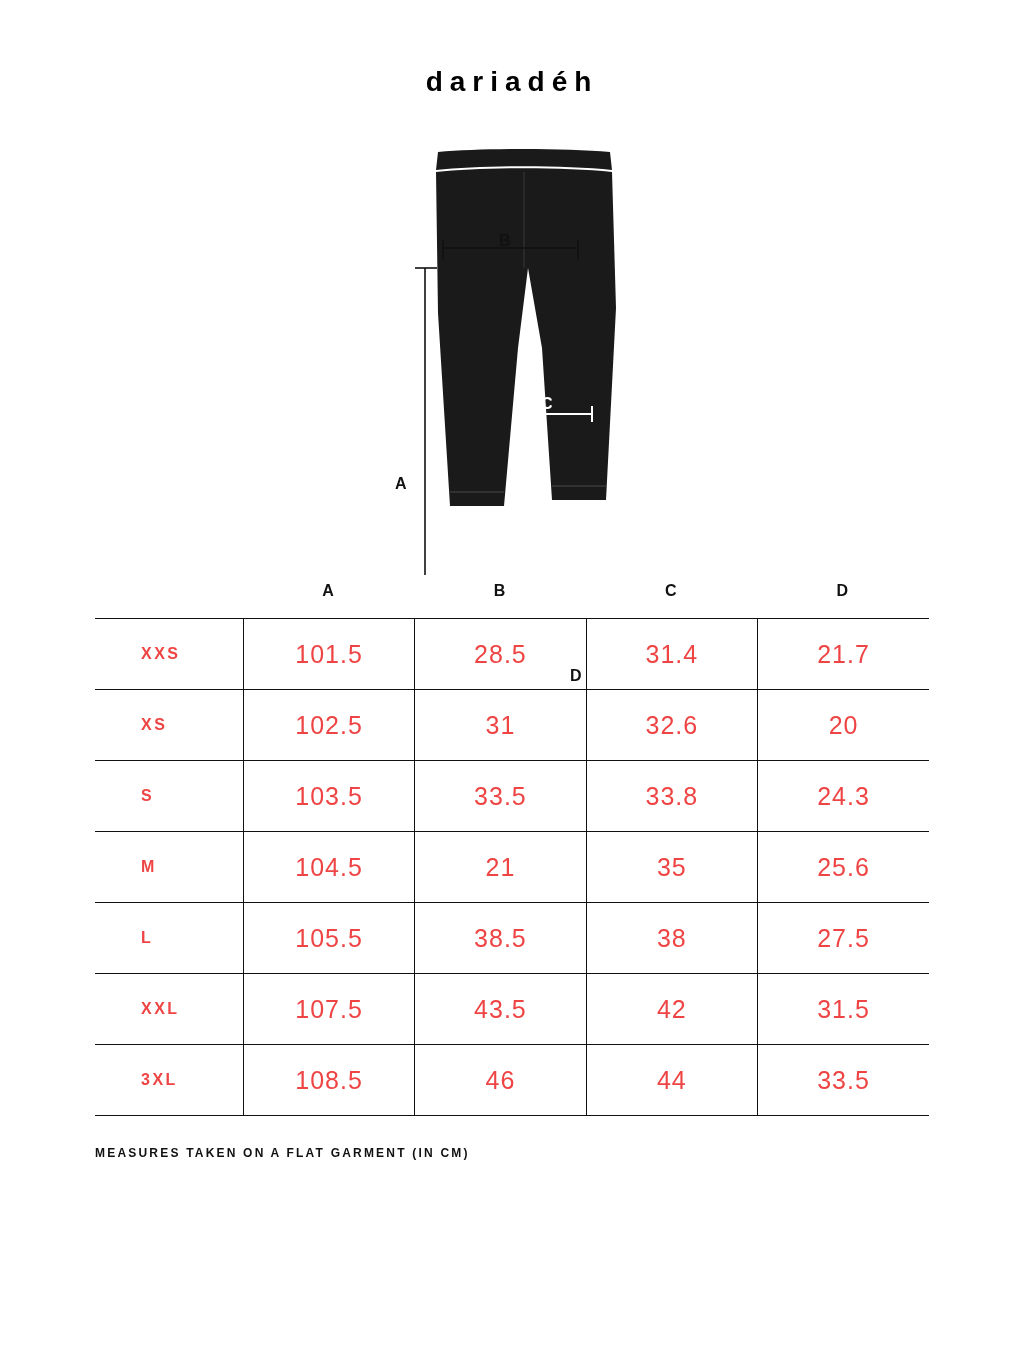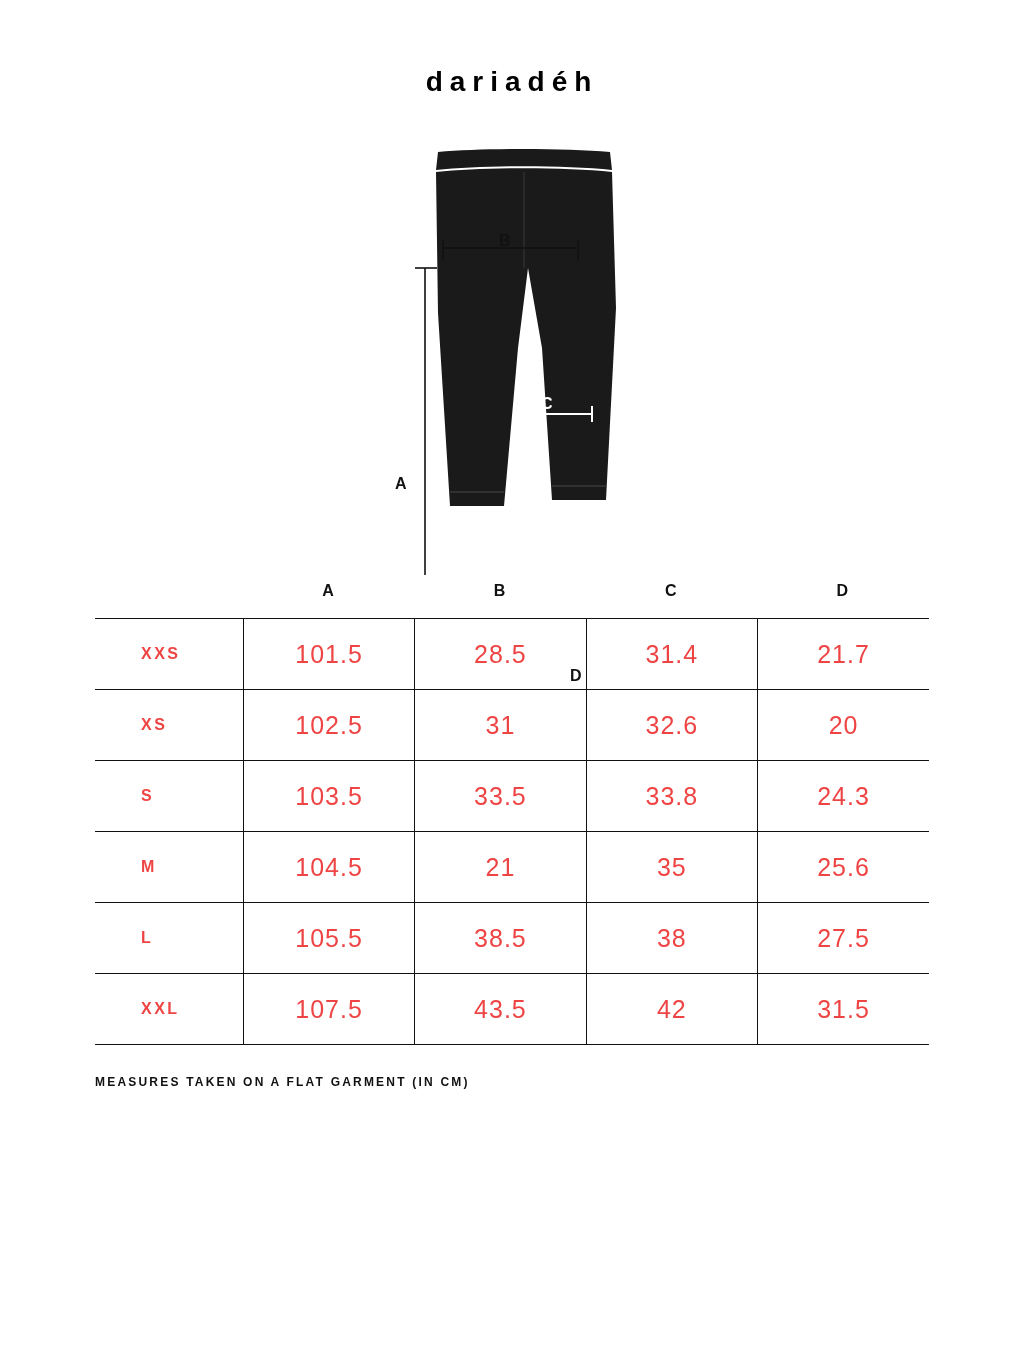--- a/index.html
+++ b/index.html
@@ -243,19 +243,26 @@
           <td>38</td>
           <td>27.5</td>
         </tr>
         <tr>
           <td>XXL</td>
           <td>107.5</td>
           <td>43.5</td>
           <td>42</td>
           <td>31.5</td>
         </tr>
+        <tr>
+          <td>3XL</td>
+          <td>108.5</td>
+          <td>46</td>
+          <td>44</td>
+          <td>33.5</td>
+        </tr>
       </tbody>
     </table>
 
     <div class="footnote">MEASURES TAKEN ON A FLAT GARMENT (IN CM)</div>
   </div>
 
 </div>
 
 </body></html>

